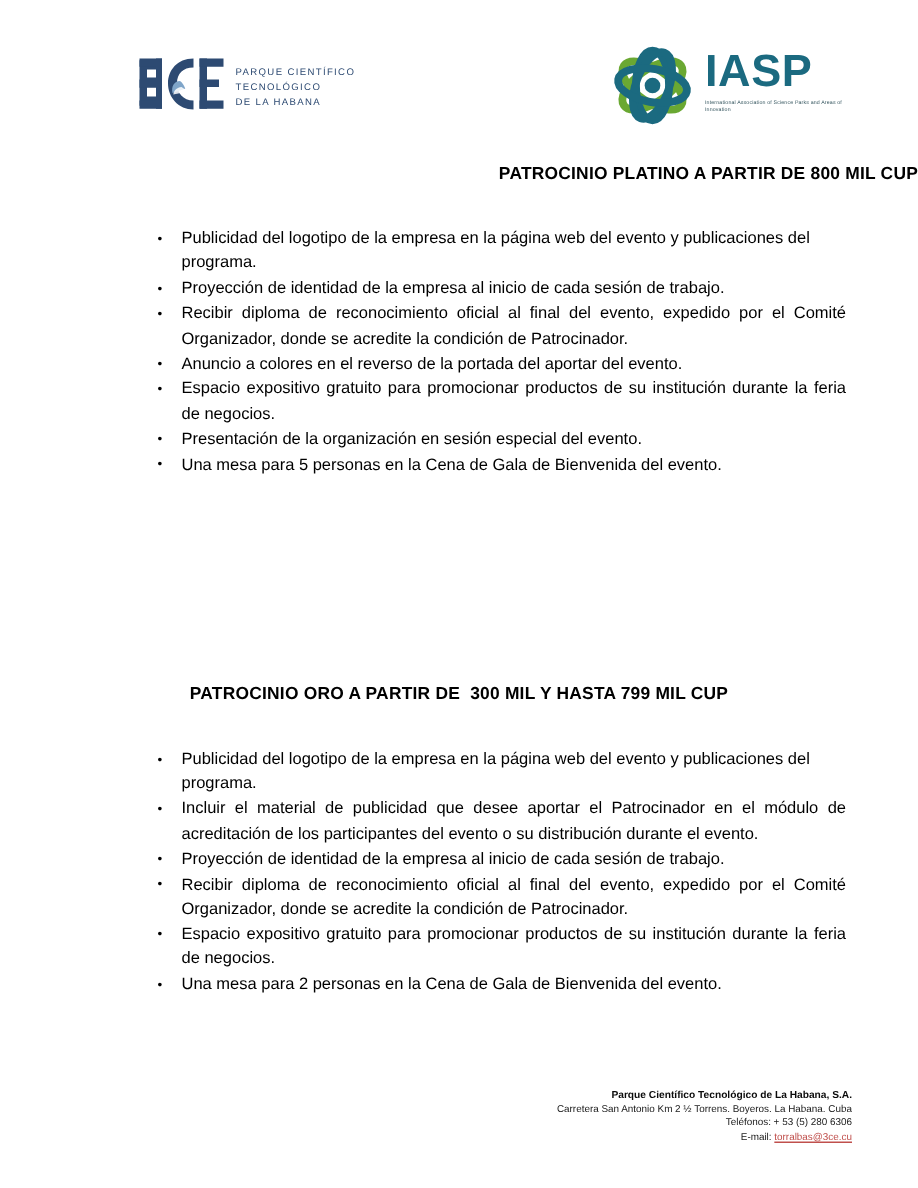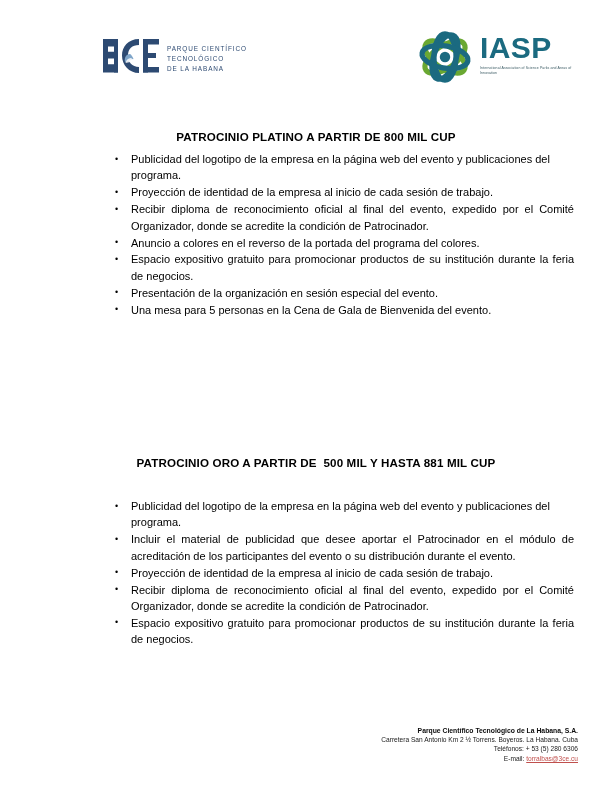--- a/index.html
+++ b/index.html
@@ -14,21 +14,20 @@
     color: #000000;
     position: relative;
     overflow: hidden;
   }
 
   .page {
     position: relative;
     width: 504px;
     height: 792px;
     box-sizing: border-box;
-    margin-left: 10px;
   }
 
   
   .header {
     position: absolute;
     top: 28px;
     left: 0;
     width: 612px;
     height: 70px;
   }
@@ -92,21 +91,21 @@
   
   .section-title {
     position: absolute;
     width: 612px;
     text-align: center;
     font-size: 11.6px;
     font-weight: bold;
     letter-spacing: 0.15px;
     white-space: pre;
   }
-  .section-title.platino { top: 130px; }
+  .section-title.platino { top: 109px; text-align: right; }
   .section-title.oro { top: 456px; }
 
   
   .bullet-list {
     position: absolute;
     left: 104px;
     width: 460px;
     margin: 0;
     padding: 0;
     list-style: none;
@@ -205,34 +204,35 @@
       </div>
     </div>
   </div>
 
   <div class="section-title platino">PATROCINIO PLATINO A PARTIR DE 800 MIL CUP</div>
 
   <ul class="bullet-list platino">
     <li class="bullet-item">Publicidad del logotipo de la empresa en la página web del evento y publicaciones del programa.</li>
     <li class="bullet-item">Proyección de identidad de la empresa al inicio de cada sesión de trabajo.</li>
     <li class="bullet-item justify">Recibir diploma de reconocimiento oficial al final del evento, expedido por el Comité Organizador, donde se acredite la condición de Patrocinador.</li>
-    <li class="bullet-item justify">Anuncio a colores en el reverso de la portada del programa del colores.</li>
+    <li class="bullet-item justify">Anuncio a colores en el reverso de la portada del aportar del evento.</li>
     <li class="bullet-item justify">Espacio expositivo gratuito para promocionar productos de su institución durante la feria de negocios.</li>
     <li class="bullet-item">Presentación de la organización en sesión especial del evento.</li>
     <li class="bullet-item">Una mesa para 5 personas en la Cena de Gala de Bienvenida del evento.</li>
   </ul>
 
-  <div class="section-title oro">PATROCINIO ORO A PARTIR DE  500 MIL Y HASTA 881 MIL CUP</div>
+  <div class="section-title oro">PATROCINIO ORO A PARTIR DE  300 MIL Y HASTA 799 MIL CUP</div>
 
   <ul class="bullet-list oro">
     <li class="bullet-item">Publicidad del logotipo de la empresa en la página web del evento y publicaciones del programa.</li>
     <li class="bullet-item justify">Incluir el material de publicidad que desee aportar el Patrocinador en el módulo de acreditación de los participantes del evento o su distribución durante el evento.</li>
     <li class="bullet-item">Proyección de identidad de la empresa al inicio de cada sesión de trabajo.</li>
     <li class="bullet-item justify">Recibir diploma de reconocimiento oficial al final del evento, expedido por el Comité Organizador, donde se acredite la condición de Patrocinador.</li>
     <li class="bullet-item justify">Espacio expositivo gratuito para promocionar productos de su institución durante la feria de negocios.</li>
+    <li class="bullet-item">Una mesa para 2 personas en la Cena de Gala de Bienvenida del evento.</li>
   </ul>
 
   <div class="footer">
     <div class="footer-line footer-company">Parque Científico Tecnológico de La Habana, S.A.</div>
     <div class="footer-line">Carretera San Antonio Km 2 ½ Torrens. Boyeros. La Habana. Cuba</div>
     <div class="footer-line">Teléfonos: + 53 (5) 280 6306</div>
     <div class="footer-line">
       <span>E-mail:</span>
       <span class="footer-email-link">torralbas@3ce.cu</span>
     </div>

